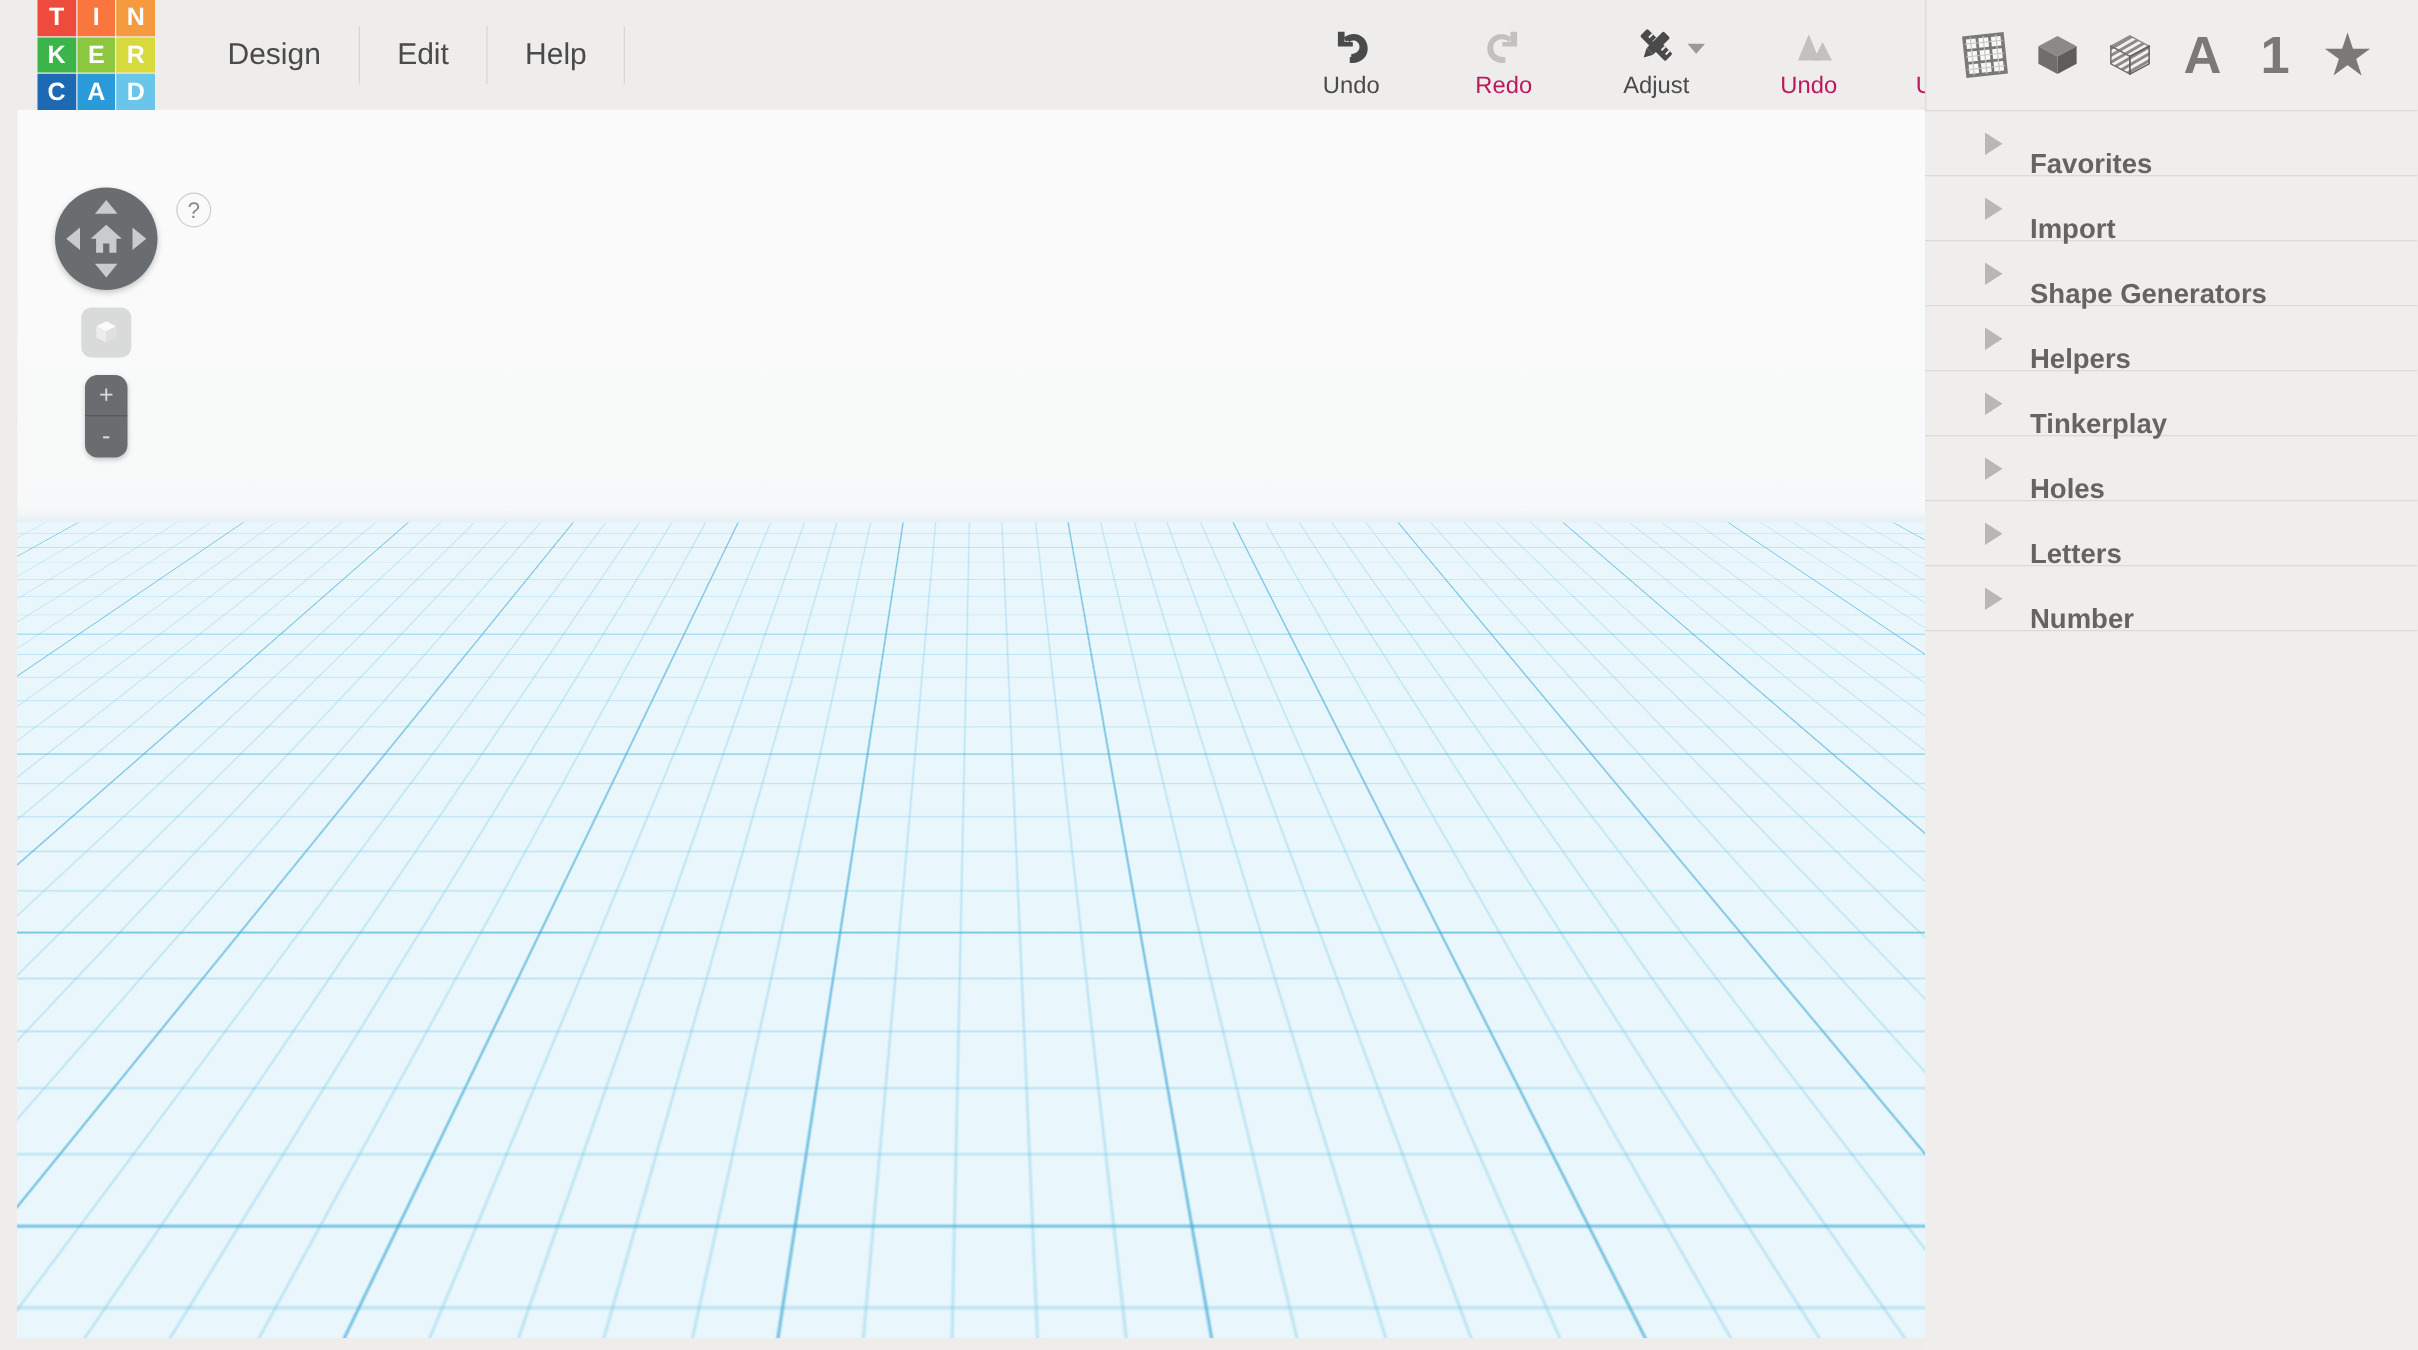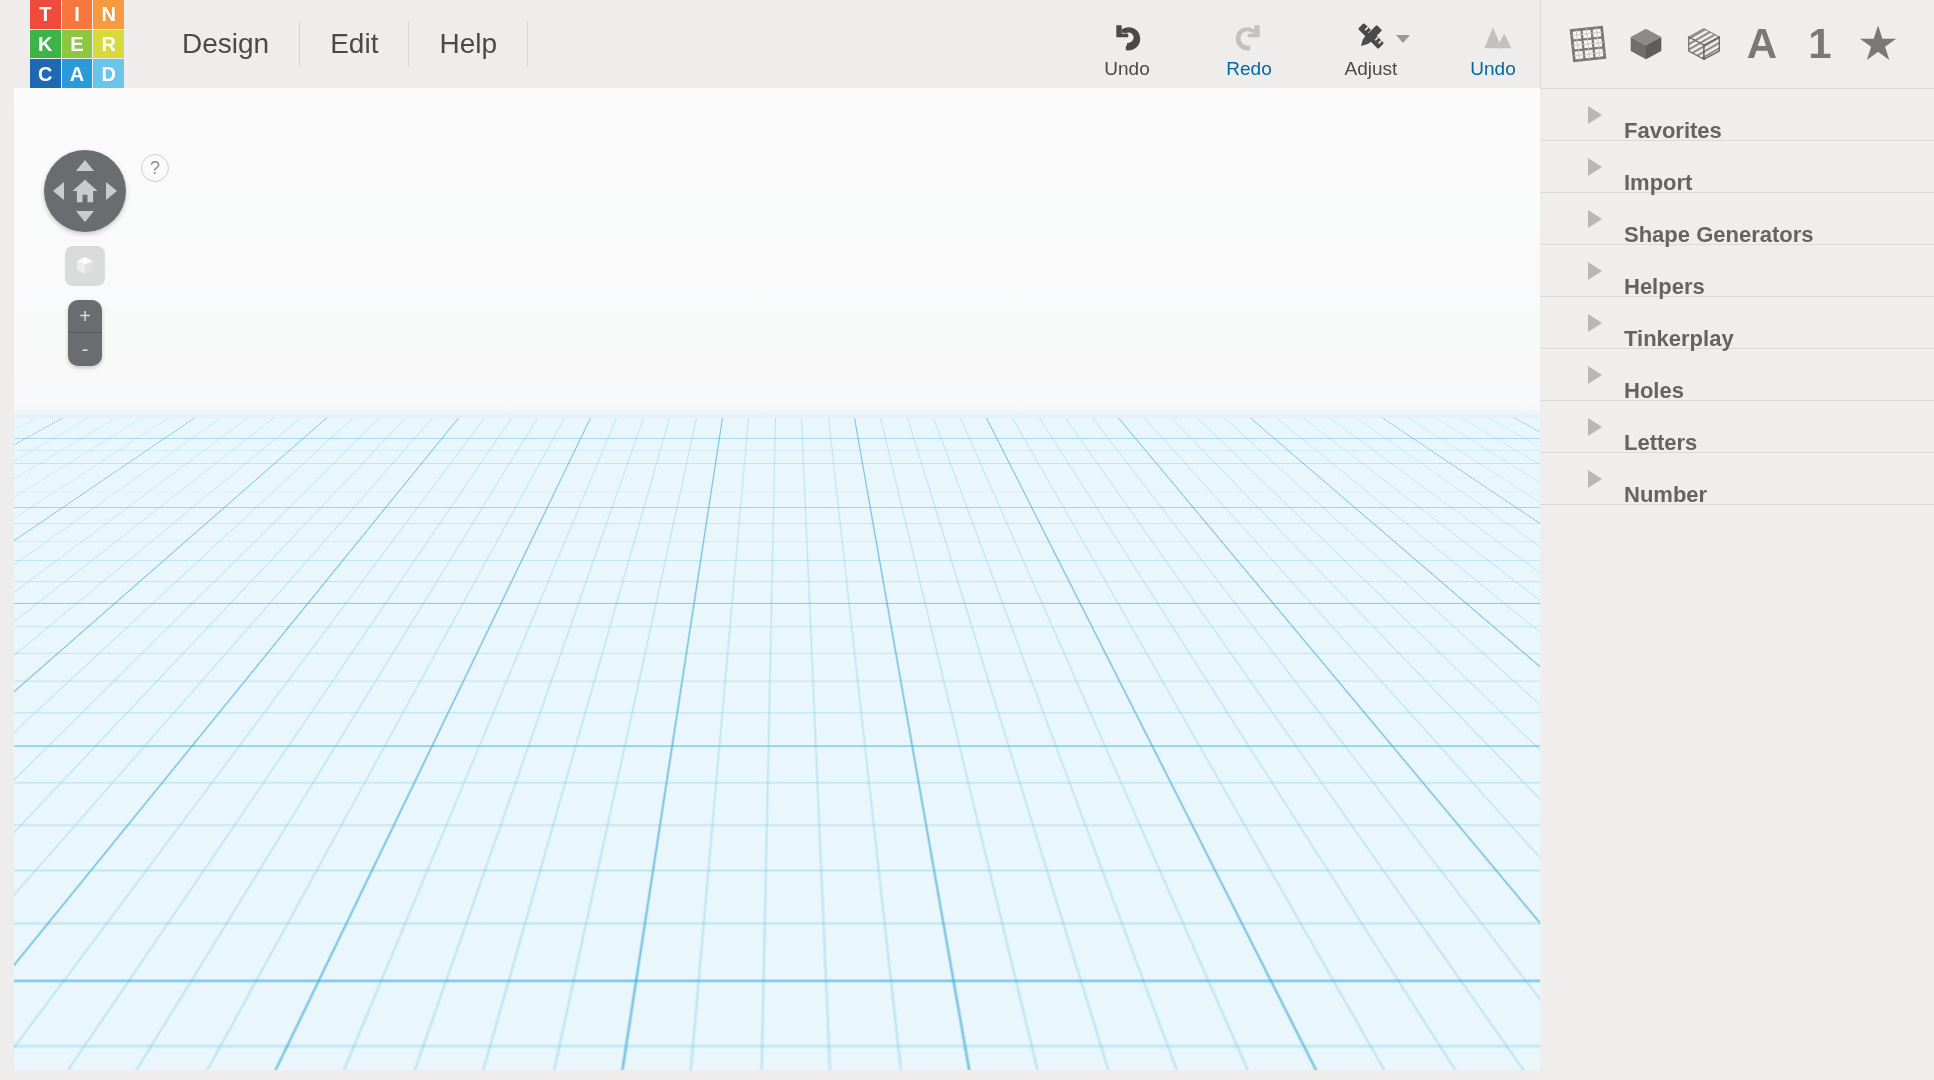--- a/index.html
+++ b/index.html
@@ -29,45 +29,45 @@
   }
   .logo-tile {
     display: flex; align-items: center; justify-content: center;
     color: #fff; font-weight: bold; font-size: 20px;
     font-family: "Liberation Sans", sans-serif;
     line-height: 1;
   }
   .menu-wrap { display: flex; align-items: center; height: 88px; margin-left: 28px; }
   .menu-item {
     padding: 0 30px;
-    font-size: 28px; color: #4a4a4a;
+    font-size: 24px; color: #4a4a4a;
     line-height: 88px;
     cursor: pointer;
     position: relative;
   }
   .menu-sep {
     width: 1px; height: 46px; background: #d8d6d3;
   }
 
   
   .toolbar {
-    position: absolute; left: 1066px; top: 0;
+    position: absolute; left: 1020px; top: 0;
     height: 88px; display: flex; align-items: flex-start;
   }
   .tb-btn {
     width: 122px; height: 88px;
     display: flex; flex-direction: column;
     align-items: center; justify-content: center;
     cursor: pointer; position: relative;
     padding-top: 8px;
   }
   .tb-icon { height: 40px; display: flex; align-items: center; justify-content: center; }
   .tb-label { font-size: 19px; margin-top: 2px; }
   .tb-btn.enabled .tb-label { color: #4a4a4a; }
-  .tb-btn.disabled .tb-label { color: #0369a1; }
+  .tb-btn.disabled .tb-label { color: #be185d; }
   .tb-caret {
     position: absolute; right: 22px; top: 35px;
     width: 0; height: 0;
     border-left: 7px solid transparent;
     border-right: 7px solid transparent;
     border-top: 8px solid #9b9997;
   }
 
   
   .right-panel {

